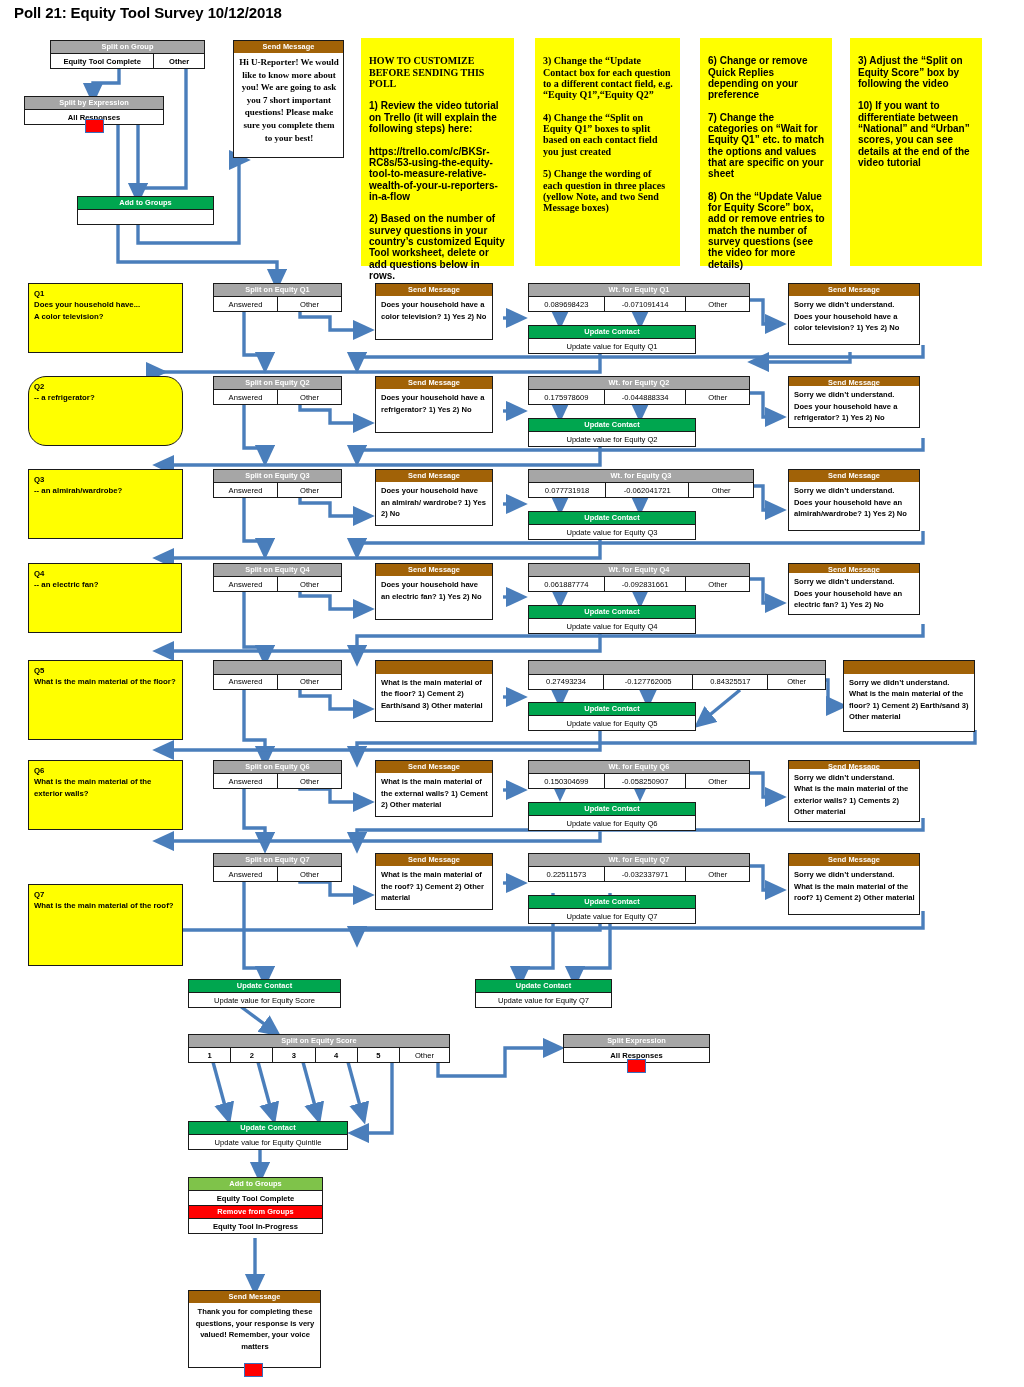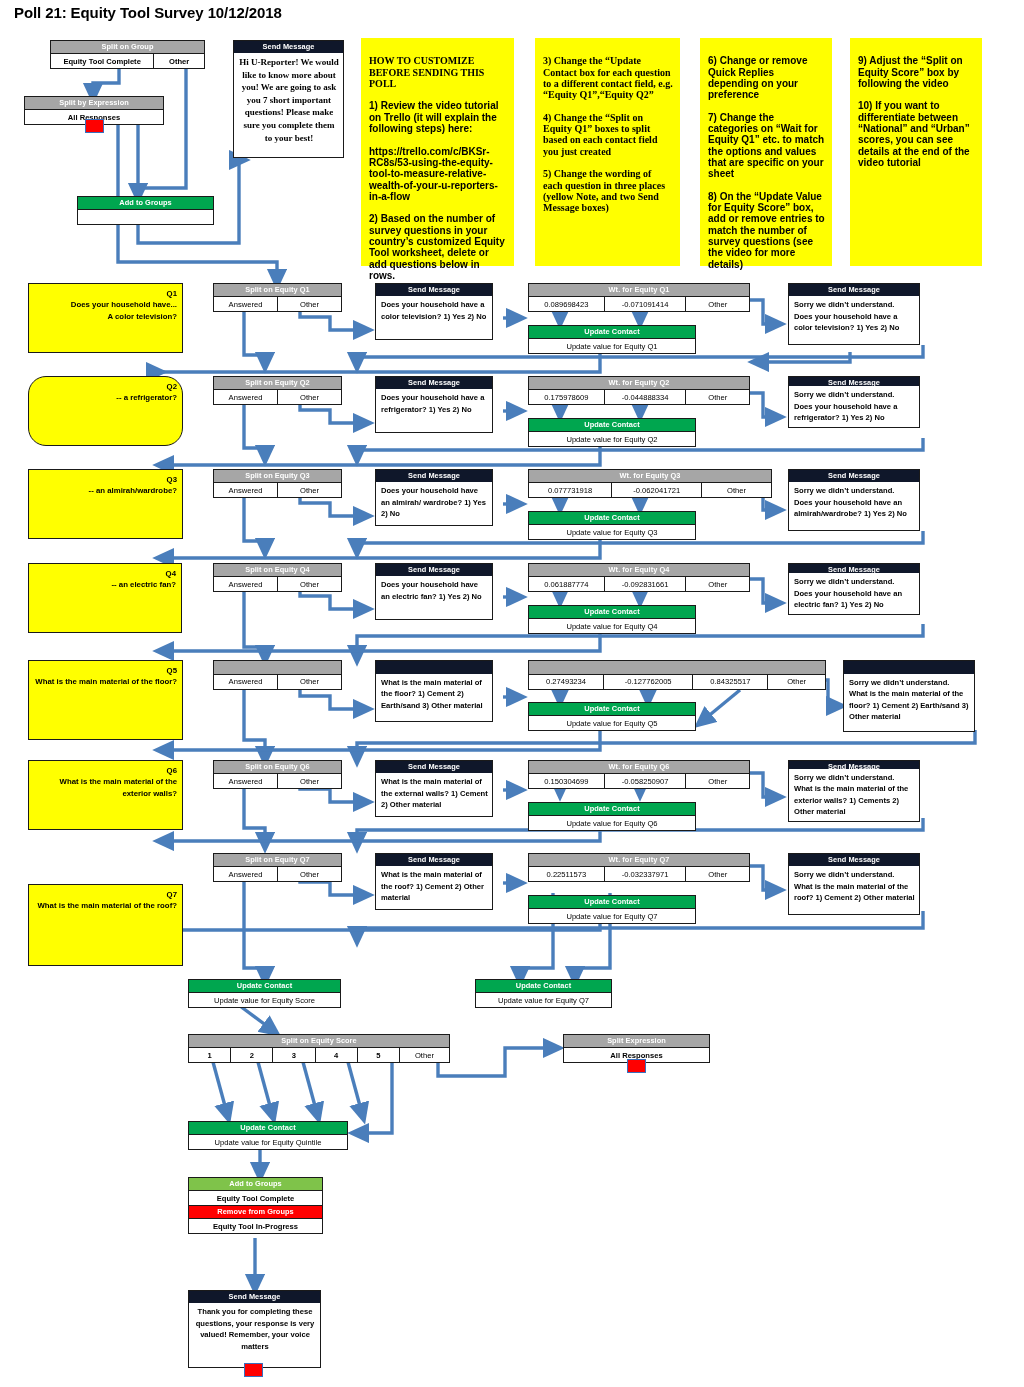--- a/index.html
+++ b/index.html
@@ -38,21 +38,21 @@
     font-weight:bold;
     text-align:center;
     font-size:7.4px;
     line-height:9.6px;
     padding:1px 0 1.5px 0;
     letter-spacing:0.05px;
     white-space:nowrap;
     overflow:hidden;
   }
   .hdr.gray{background:#a6a6a6;}
-  .hdr.blue{background:#0f172a;}
+  .hdr.blue{background:#a16207;}
   .hdr.green{background:#00a64f;}
   .hdr.lgreen{background:#7fc34a;}
   .hdr.red{background:#ff0000;}
   .hdr.empty{min-height:10px;}
 
   .row{
     display:flex;
     border-top:1.3px solid #1a1a1a;
   }
   .cell{
@@ -83,21 +83,20 @@
 
   
   .note{
     background:#ffff00;
     border:1.4px solid #1a1a1a;
     font-size:7.8px;
     line-height:11.4px;
     font-weight:bold;
     color:#000;
     padding:4px 5px;
-    text-align:right;
   }
   .instr{
     background:#ffff00;
     border:none;
     font-size:10px;
     line-height:11.3px;
     font-weight:bold;
     color:#000;
     padding:6px 7px 6px 8px;
     white-space:pre-line;
@@ -268,21 +267,21 @@
   </div>
   <div class="abs instr" style="left:700px;top:38px;width:132px;height:228px;">
     <div style="white-space:pre-line;">6) Change or remove Quick Replies depending on your preference
 
 7) Change the categories on “Wait for Equity Q1” etc. to match the options and values that are specific on your sheet
 
 8) On the “Update Value for Equity Score” box, add or remove entries to match the number of survey questions (see the video for more
 details)</div>
   </div>
   <div class="abs instr" style="left:850px;top:38px;width:132px;height:228px;">
-    <div style="white-space:pre-line;">9) Adjust the “Split on Equity Score” box by following the video
+    <div style="white-space:pre-line;">3) Adjust the “Split on Equity Score” box by following the video
 
 10) If you want to differentiate between “National” and “Urban” scores, you can see details at the end of the video tutorial</div>
   </div>
 
   <div id="rows">
       <div class="abs note" style="left:28px;top:283px;width:155px;height:70px;white-space:pre-line;">Q1
 Does your household have...
 A color television?</div>
       <div class="abs node" style="left:213px;top:283px;width:129px;">
         <div class="hdr gray">Split on Equity Q1</div>
@@ -350,21 +349,21 @@
         <div class="hdr gray">Split on Equity Q3</div>
         <div class="row">
           <div class="cell">Answered</div>
           <div class="cell">Other</div>
         </div>
       </div>
       <div class="abs node" style="left:375px;top:469px;width:118px;height:57px;">
         <div class="hdr blue">Send Message</div>
         <div class="body" style="">Does your household have an almirah/ wardrobe? 1) Yes 2) No</div>
       </div>
-      <div class="abs node" style="left:528px;top:469px;width:244px;justify-content:flex-end;">
+      <div class="abs node" style="left:528px;top:469px;width:226px;justify-content:flex-end;">
         <div class="hdr gray">Wt. for Equity Q3</div>
         <div class="row">
           <div class="cell" style="flex: 1.2 1 0%;">0.077731918</div>
           <div class="cell" style="flex: 1.3 1 0%;">-0.062041721</div>
           <div class="cell" style="flex: 1 1 0%;">Other</div>
         </div>
       </div>
       <div class="abs node" style="left:528px;top:511px;width:168px;">
         <div class="hdr green">Update Contact</div>
         <div class="row">

